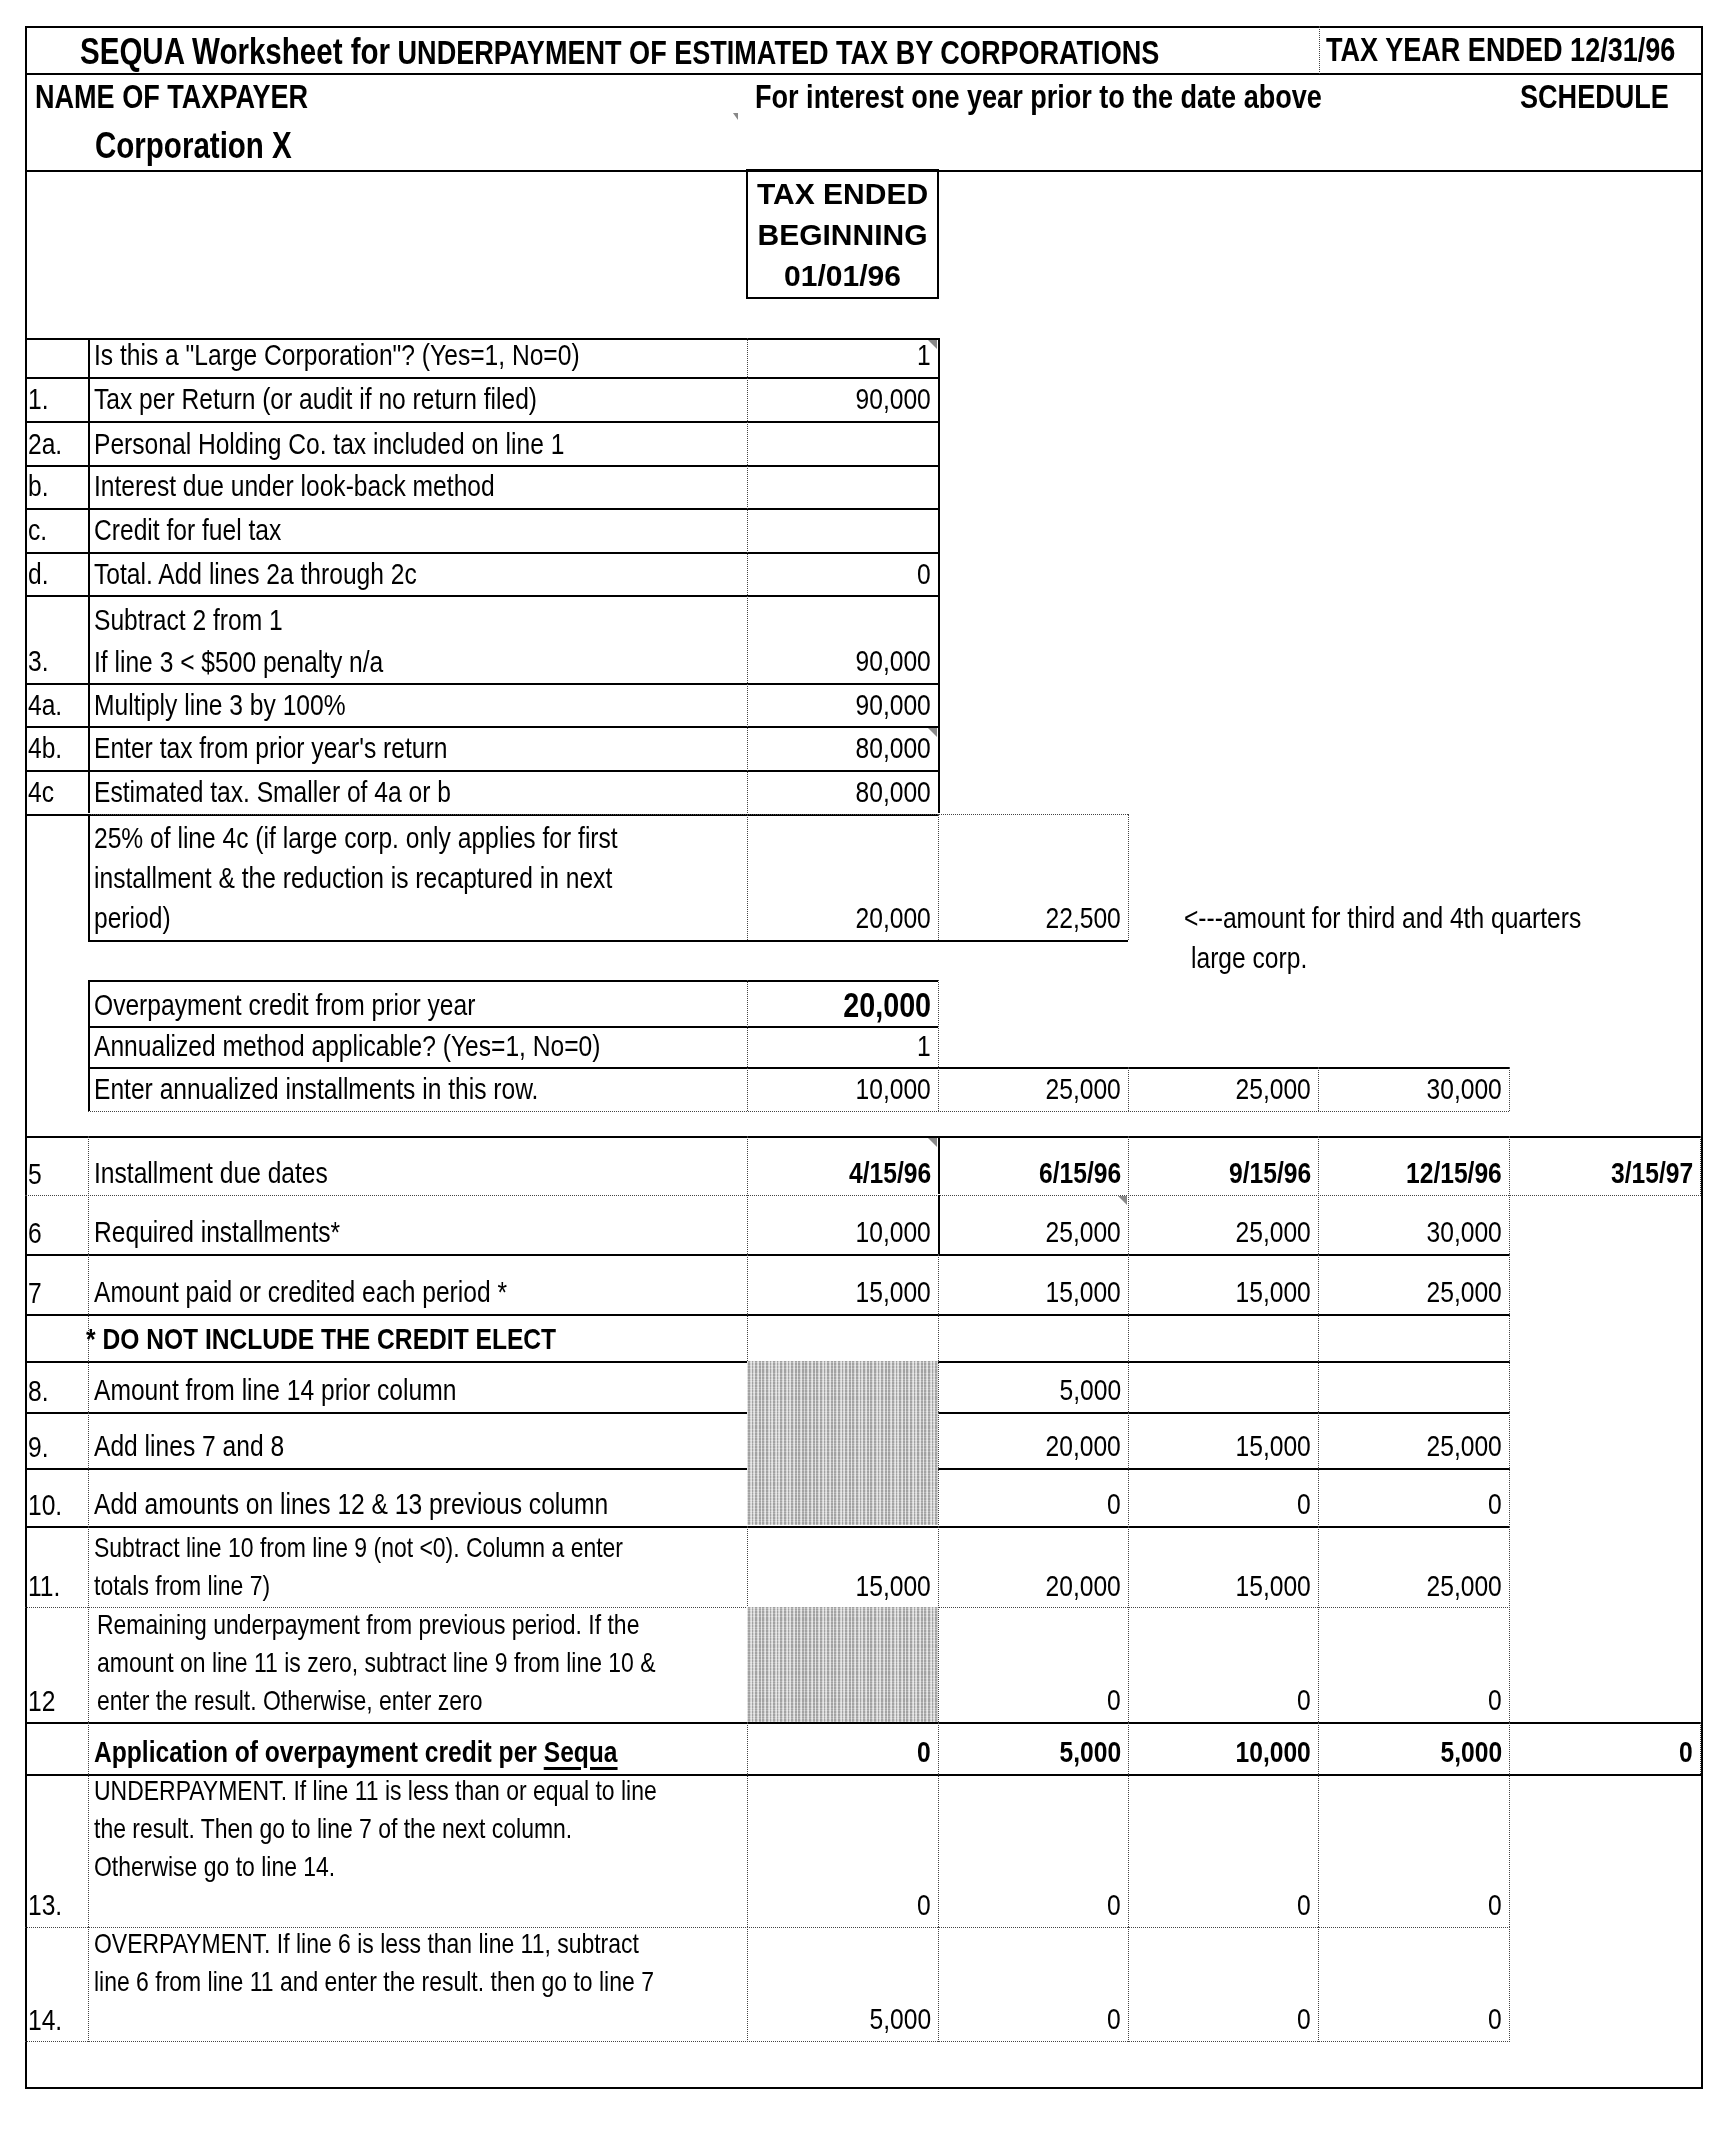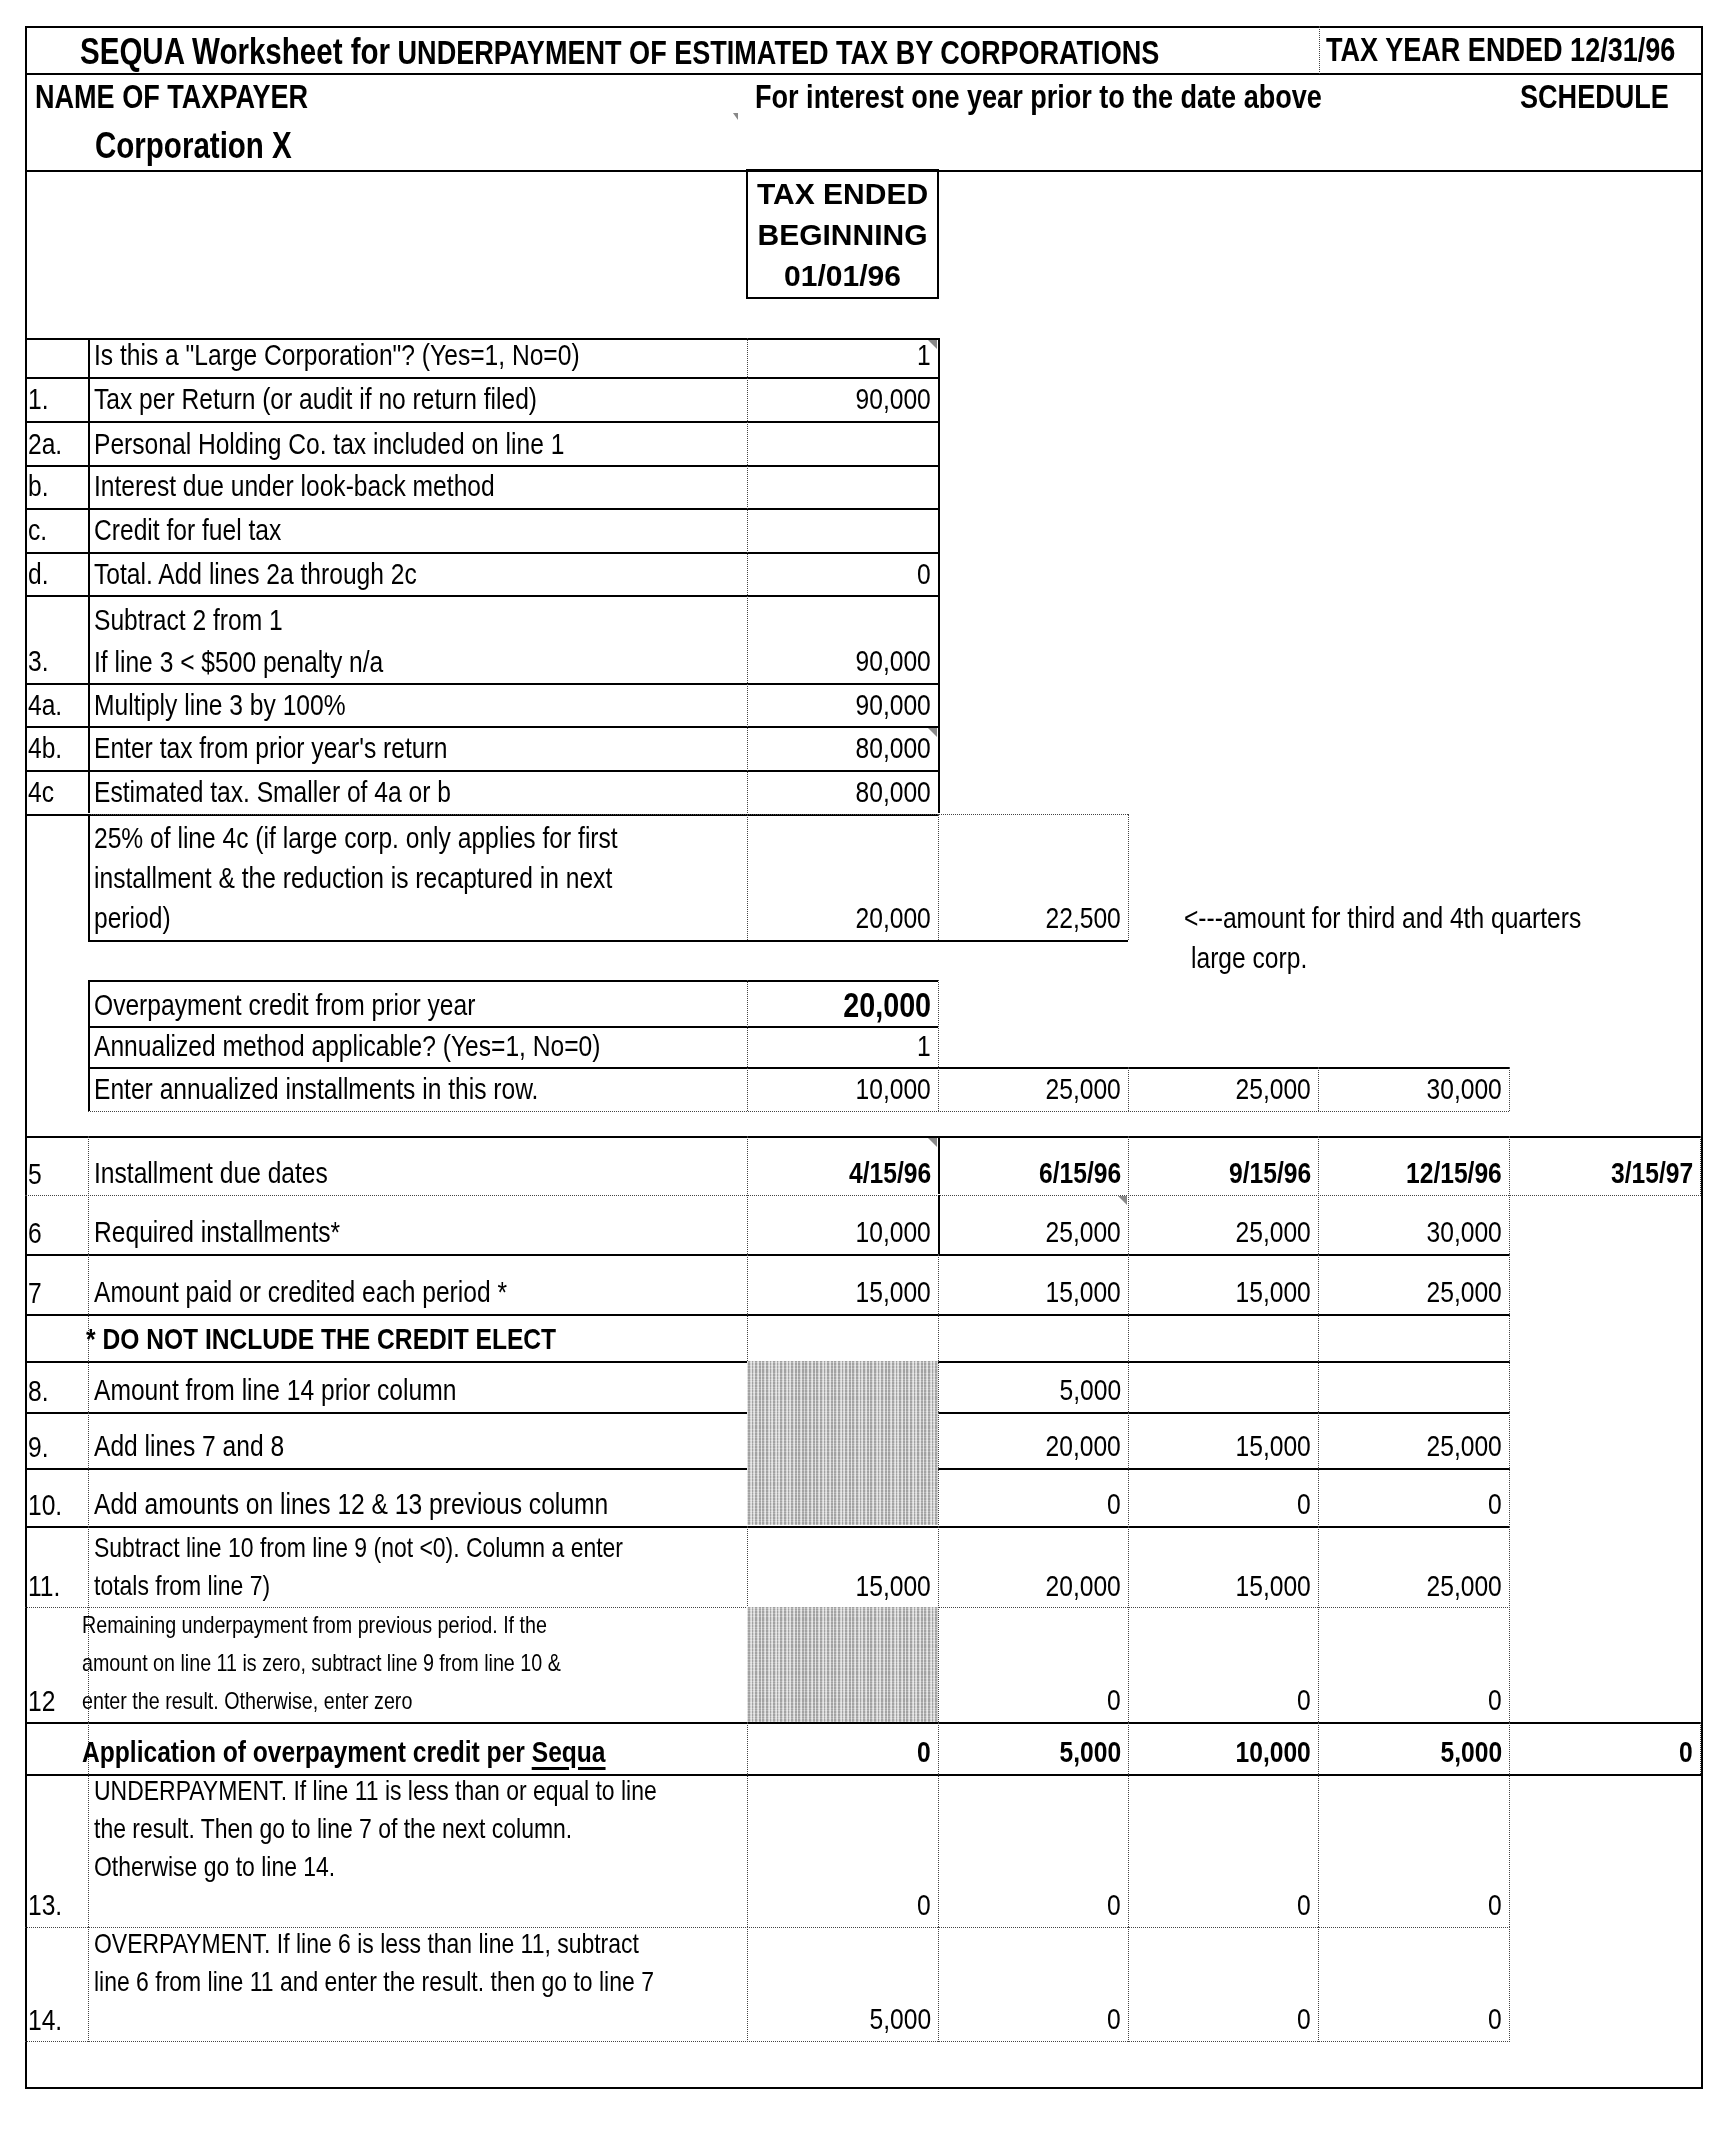--- a/index.html
+++ b/index.html
@@ -261,37 +261,37 @@
     <div class="cell num" style="left:1128px;top:1566px;width:190px;line-height:40px;"><span class="narrow-r">15,000</span></div>
     <div class="cell num" style="left:1318px;top:1566px;width:191px;line-height:40px;"><span class="narrow-r">25,000</span></div>
     <div class="hl-thin" style="left:24.5px;top:1607px;width:1485px;"></div>
     <div class="vl" style="left:88px;top:1607px;height:115px;"></div>
     <div class="vl" style="left:747px;top:1607px;height:115px;"></div>
     <div class="vl" style="left:938px;top:1607px;height:115px;"></div>
     <div class="vl" style="left:1128px;top:1607px;height:115px;"></div>
     <div class="vl" style="left:1318px;top:1607px;height:115px;"></div>
     <div class="vl" style="left:1509px;top:1607px;height:115px;"></div>
     <div class="cell lineno" style="left:24.5px;top:1682px;width:64px;line-height:38px;"><span class="narrow">12</span></div>
-    <div class="cell lbl" style="left:76px;top:1606px;width:659px;line-height:38px;font-size:24px;">
+    <div class="cell lbl" style="left:91px;top:1606px;width:659px;line-height:38px;font-size:28px;">
       <div><span class="narrow">Remaining underpayment from previous period.  If the</span></div>
       <div><span class="narrow">amount on line 11 is zero, subtract line 9 from line 10 &amp;</span></div>
       <div><span class="narrow">enter the result.  Otherwise, enter zero</span></div>
     </div>
     <div class="cell num shade" style="left:747px;top:1607px;width:191px;height:115px;line-height:40px;"><span class="narrow-r"></span></div>
     <div class="cell num" style="left:938px;top:1680px;width:190px;line-height:40px;"><span class="narrow-r">0</span></div>
     <div class="cell num" style="left:1128px;top:1680px;width:190px;line-height:40px;"><span class="narrow-r">0</span></div>
     <div class="cell num" style="left:1318px;top:1680px;width:191px;line-height:40px;"><span class="narrow-r">0</span></div>
     <div class="vl" style="left:88px;top:1722px;height:52px;"></div>
     <div class="vl" style="left:747px;top:1722px;height:52px;"></div>
     <div class="vl" style="left:938px;top:1722px;height:52px;"></div>
     <div class="vl" style="left:1128px;top:1722px;height:52px;"></div>
     <div class="vl" style="left:1318px;top:1722px;height:52px;"></div>
     <div class="vl" style="left:1509px;top:1722px;height:52px;"></div>
     <div class="vl" style="left:1700px;top:1722px;height:52px;"></div>
-    <div class="cell lbl bold" style="left:76px;top:1732px;width:659px;"><span class="narrow"><span>Application of overpayment credit per </span><span class="ul">Sequa</span></span></div>
+    <div class="cell lbl bold" style="left:88px;top:1732px;width:659px;"><span class="narrow"><span>Application of overpayment credit per </span><span class="ul">Sequa</span></span></div>
     <div class="cell num bold" style="left:747px;top:1732px;width:191px;line-height:40px;"><span class="narrow-r">0</span></div>
     <div class="cell num bold" style="left:938px;top:1732px;width:190px;line-height:40px;"><span class="narrow-r">5,000</span></div>
     <div class="cell num bold" style="left:1128px;top:1732px;width:190px;line-height:40px;"><span class="narrow-r">10,000</span></div>
     <div class="cell num bold" style="left:1318px;top:1732px;width:191px;line-height:40px;"><span class="narrow-r">5,000</span></div>
     <div class="cell num bold" style="left:1509px;top:1732px;width:191px;line-height:40px;"><span class="narrow-r">0</span></div>
     <div class="vl" style="left:88px;top:1774px;height:153px;"></div>
     <div class="vl" style="left:747px;top:1774px;height:153px;"></div>
     <div class="vl" style="left:938px;top:1774px;height:153px;"></div>
     <div class="vl" style="left:1128px;top:1774px;height:153px;"></div>
     <div class="vl" style="left:1318px;top:1774px;height:153px;"></div>

